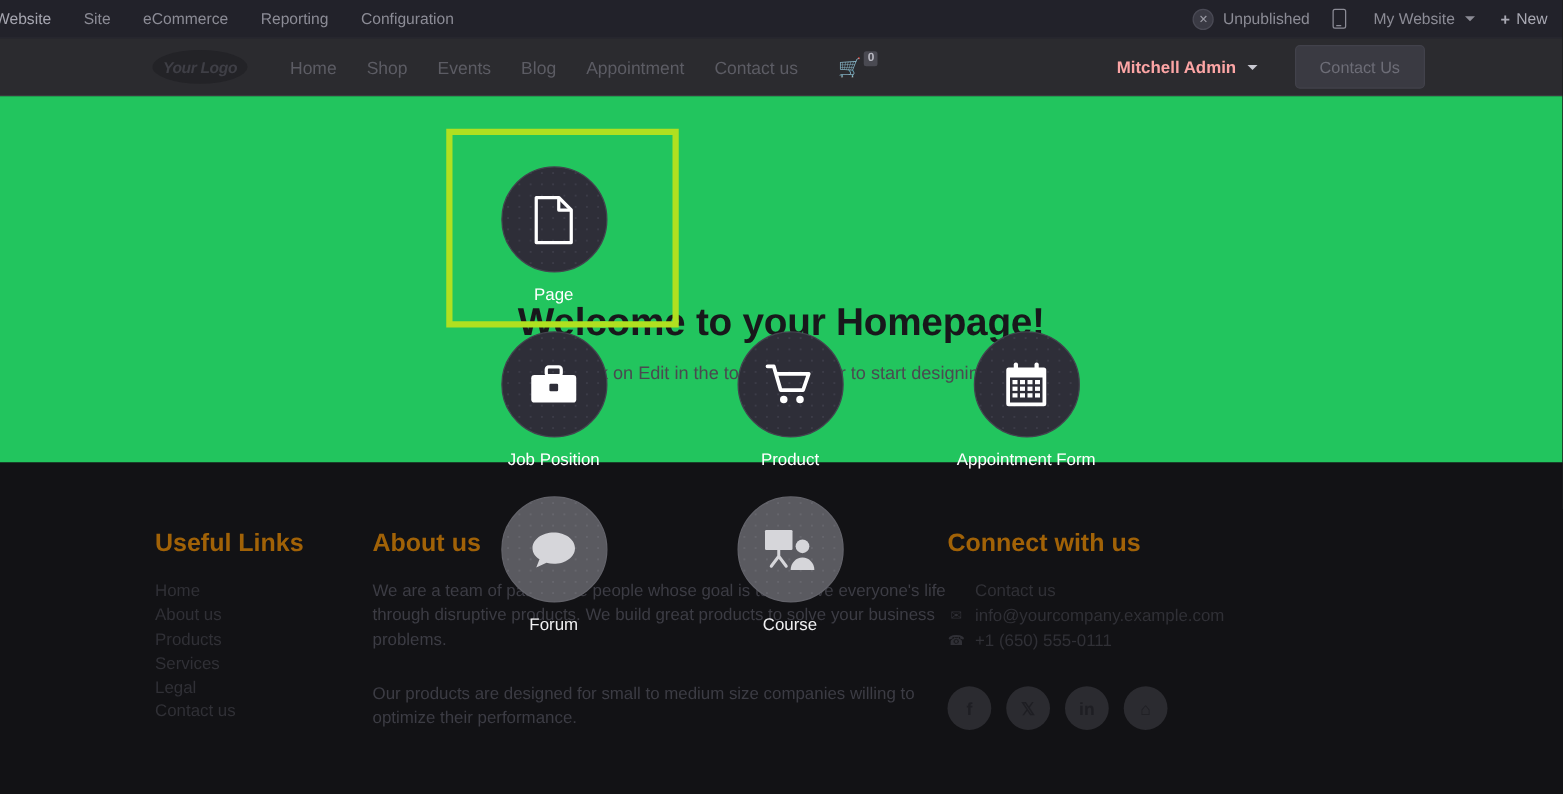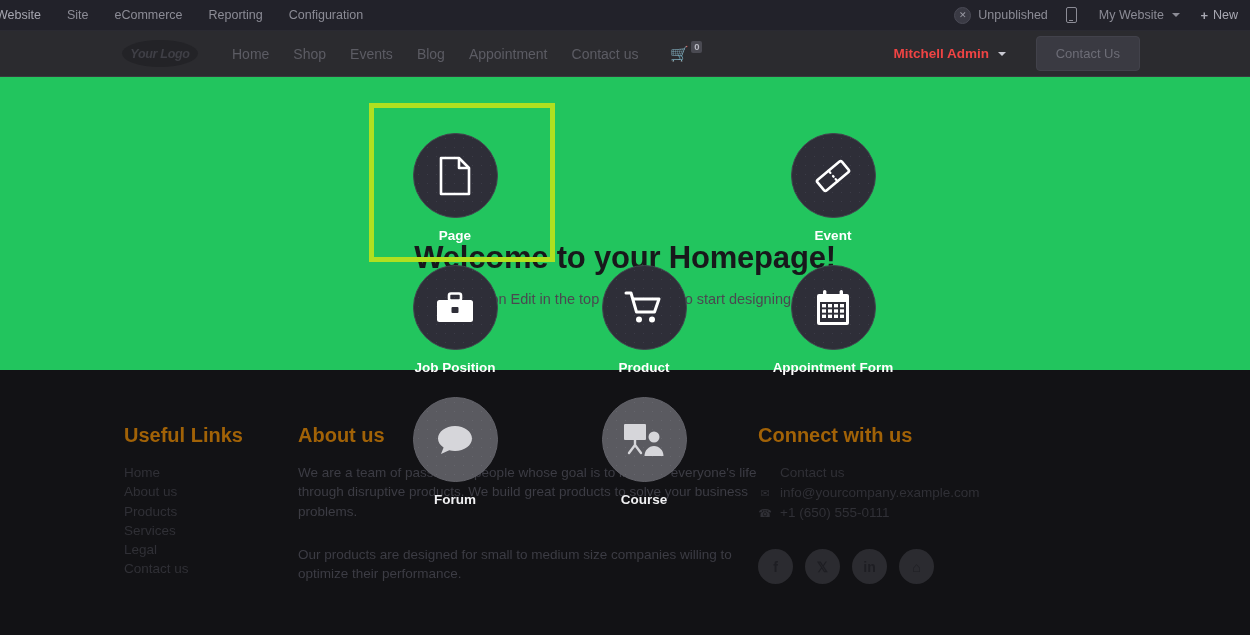--- a/index.html
+++ b/index.html
@@ -78,21 +78,21 @@
   .cart-wrap {
     display: flex; align-items: flex-start; margin-left: 20px; cursor: pointer; position: relative;
   }
   .cart-glyph { color: #5c5c64; font-size: 15px; }
   .cart-badge {
     background: #4a4a52; color: #b9b9c2; font-size: 9.5px;
     border-radius: 2px; padding: 0px 3px; margin-left: 2px; margin-top: -4px;
     line-height: 12px; font-weight: bold;
   }
   .nav-right { margin-left: auto; display: flex; align-items: center; padding-right: 110px; }
-  .user-name { color: #ef4444; font-size: 13.5px; font-weight: bold; cursor: pointer; }
+  .user-name { color: #fca5a5; font-size: 13.5px; font-weight: bold; cursor: pointer; }
   .user-name .caret-down { border-top-color: #c9c9d2; }
   .contact-btn {
     margin-left: 30px; background: #3a3a42; color: #6d6d77;
     font-size: 13px; padding: 9px 19px; border-radius: 4px; cursor: pointer;
     border: 1px solid #42424b;
   }
 
   
   .hero {
     position: absolute; top: 77px; left: 0; width: 1250px; height: 293px;
@@ -137,23 +137,22 @@
   .fc-ico { width: 14px; color: #303036; font-size: 11px; text-align: center; }
   .socials { display: flex; gap: 12px; margin-top: 26px; }
   .soc {
     width: 35px; height: 35px; border-radius: 50%; background: #2b2b30;
     display: flex; align-items: center; justify-content: center;
     color: #1e1e23; font-size: 14px; cursor: pointer; font-weight: bold;
   }
 
   
   .tiles {
-    position: absolute; top: 0; left: 12px; width: 1106px; height: 635px;
+    position: absolute; top: 0; left: 0; width: 1106px; height: 635px;
     pointer-events: none;
-    font-weight: bold;
   }
   .tile {
     position: absolute; width: 162px; text-align: center; pointer-events: auto; cursor: pointer;
   }
   .tile .circle {
     width: 85px; height: 85px; border-radius: 50%;
     margin: 0 auto;
     background: #2e2e38;
     border: 1px solid #43434e;
     display: flex; align-items: center; justify-content: center;
@@ -283,31 +282,20 @@
       <div class="circle">
         <svg width="34" height="40" viewBox="0 0 34 40" fill="none">
           <path d="M3 2h18l10 10v26H3z" stroke="#fff" stroke-width="2.6" stroke-linejoin="round"></path>
           <path d="M21 2v10h10" stroke="#fff" stroke-width="2.6" stroke-linejoin="round"></path>
         </svg>
       </div>
       <div class="label">Page</div>
     </div>
 
 
-    <div class="tile" style="left:740px; top:133px;">
-      <div class="circle">
-        <svg width="40" height="40" viewBox="0 0 40 40" fill="none">
-          <g transform="rotate(-40 20 20)">
-            <rect x="4" y="13" width="32" height="14" rx="2" stroke="#fff" stroke-width="2.6"></rect>
-            <path d="M20 13v3M20 20v1M20 24v3" stroke="#fff" stroke-width="2.2" stroke-linecap="round"></path>
-          </g>
-        </svg>
-      </div>
-      <div class="label">Event</div>
-    </div>
 
     <div class="tile" style="left:362px; top:265px;">
       <div class="circle">
         <svg width="40" height="34" viewBox="0 0 40 34" fill="none">
           <rect x="2" y="9" width="36" height="22" rx="2.5" fill="#fff"></rect>
           <rect x="14" y="2.5" width="12" height="7" rx="2" stroke="#fff" stroke-width="2.6"></rect>
           <rect x="16.5" y="16" width="7" height="6" rx="1" fill="#2e2e38"></rect>
         </svg>
       </div>
       <div class="label">Job Position</div>

